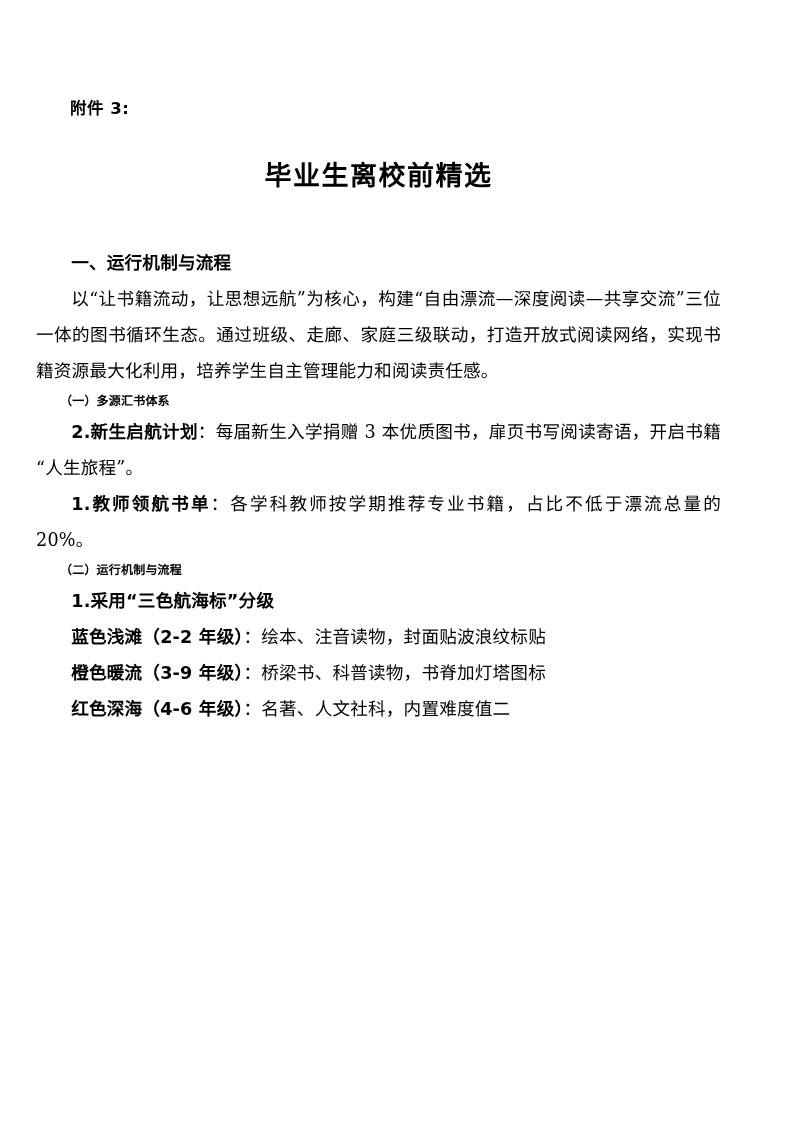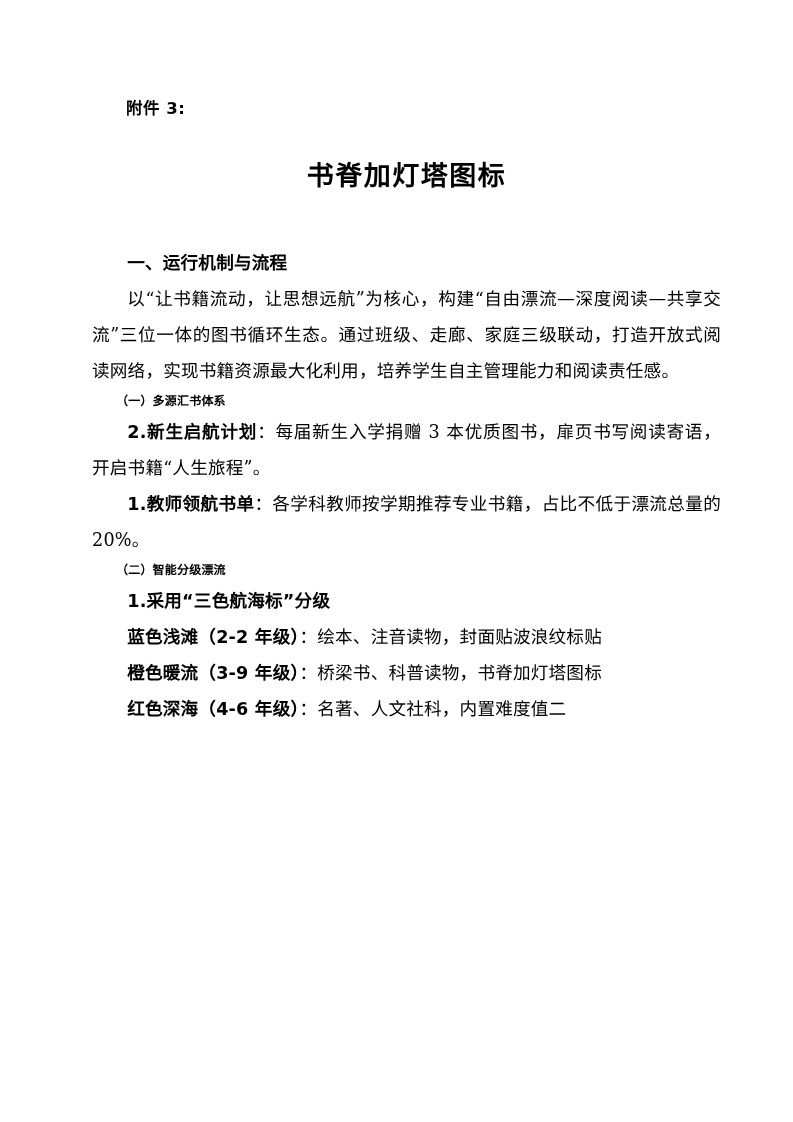--- a/index.html
+++ b/index.html
@@ -12,21 +12,21 @@
     width: 793px;
     height: 1122px;
     overflow: hidden;
     font-family: "DejaVu Serif", "Liberation Serif", serif;
     color: #000000;
   }
   .page {
     box-sizing: border-box;
     width: 793px;
     height: 868px;
-    padding: 96px 72px 80px 92px;
+    padding: 96px 72px 80px 36px;
     position: relative;
   }
   .attachment-label {
     font-family: "DejaVu Sans", "Liberation Sans", sans-serif;
     font-weight: bold;
     font-size: 16.5px;
     letter-spacing: 0.5px;
     margin: 0 0 0 34px;
     line-height: 1.6;
   }
@@ -76,36 +76,36 @@
     font-weight: normal;
   }
 </style>
 </head>
 <body>
 
 <div class="page">
 
   <p class="attachment-label">附件 3:</p>
 
-  <h1 class="doc-title">书脊加灯塔图标</h1>
+  <h1 class="doc-title">毕业生离校前精选</h1>
 
   <div class="body-block">
 
     <p class="para heading1">一、运行机制与流程</p>
 
     <p class="para indent">以“让书籍流动，让思想远航”为核心，构建“自由漂流—深度阅读—共享交流”三位一体的图书循环生态。通过班级、走廊、家庭三级联动，打造开放式阅读网络，实现书籍资源最大化利用，培养学生自主管理能力和阅读责任感。</p>
 
     <p class="para heading2">（一）多源汇书体系</p>
 
     <p class="para indent"><span class="lead">2.新生启航计划</span><span class="run">：每届新生入学捐赠 3 本优质图书，扉页书写阅读寄语，开启书籍“人生旅程”。</span></p>
 
 
     <p class="para indent"><span class="lead">1.教师领航书单</span><span class="run">：各学科教师按学期推荐专业书籍，占比不低于漂流总量的 20%。</span></p>
 
-    <p class="para heading2">（二）智能分级漂流</p>
+    <p class="para heading2">（二）运行机制与流程</p>
 
     <p class="para indent"><span class="lead">1.采用“三色航海标”分级</span><span class="run"></span></p>
 
     <p class="para indent"><span class="lead">蓝色浅滩（2-2 年级）</span><span class="run">：绘本、注音读物，封面贴波浪纹标贴</span></p>
 
     <p class="para indent"><span class="lead">橙色暖流（3-9 年级）</span><span class="run">：桥梁书、科普读物，书脊加灯塔图标</span></p>
 
     <p class="para indent"><span class="lead">红色深海（4-6 年级）</span><span class="run">：名著、人文社科，内置难度值二</span></p>
 
   </div>

